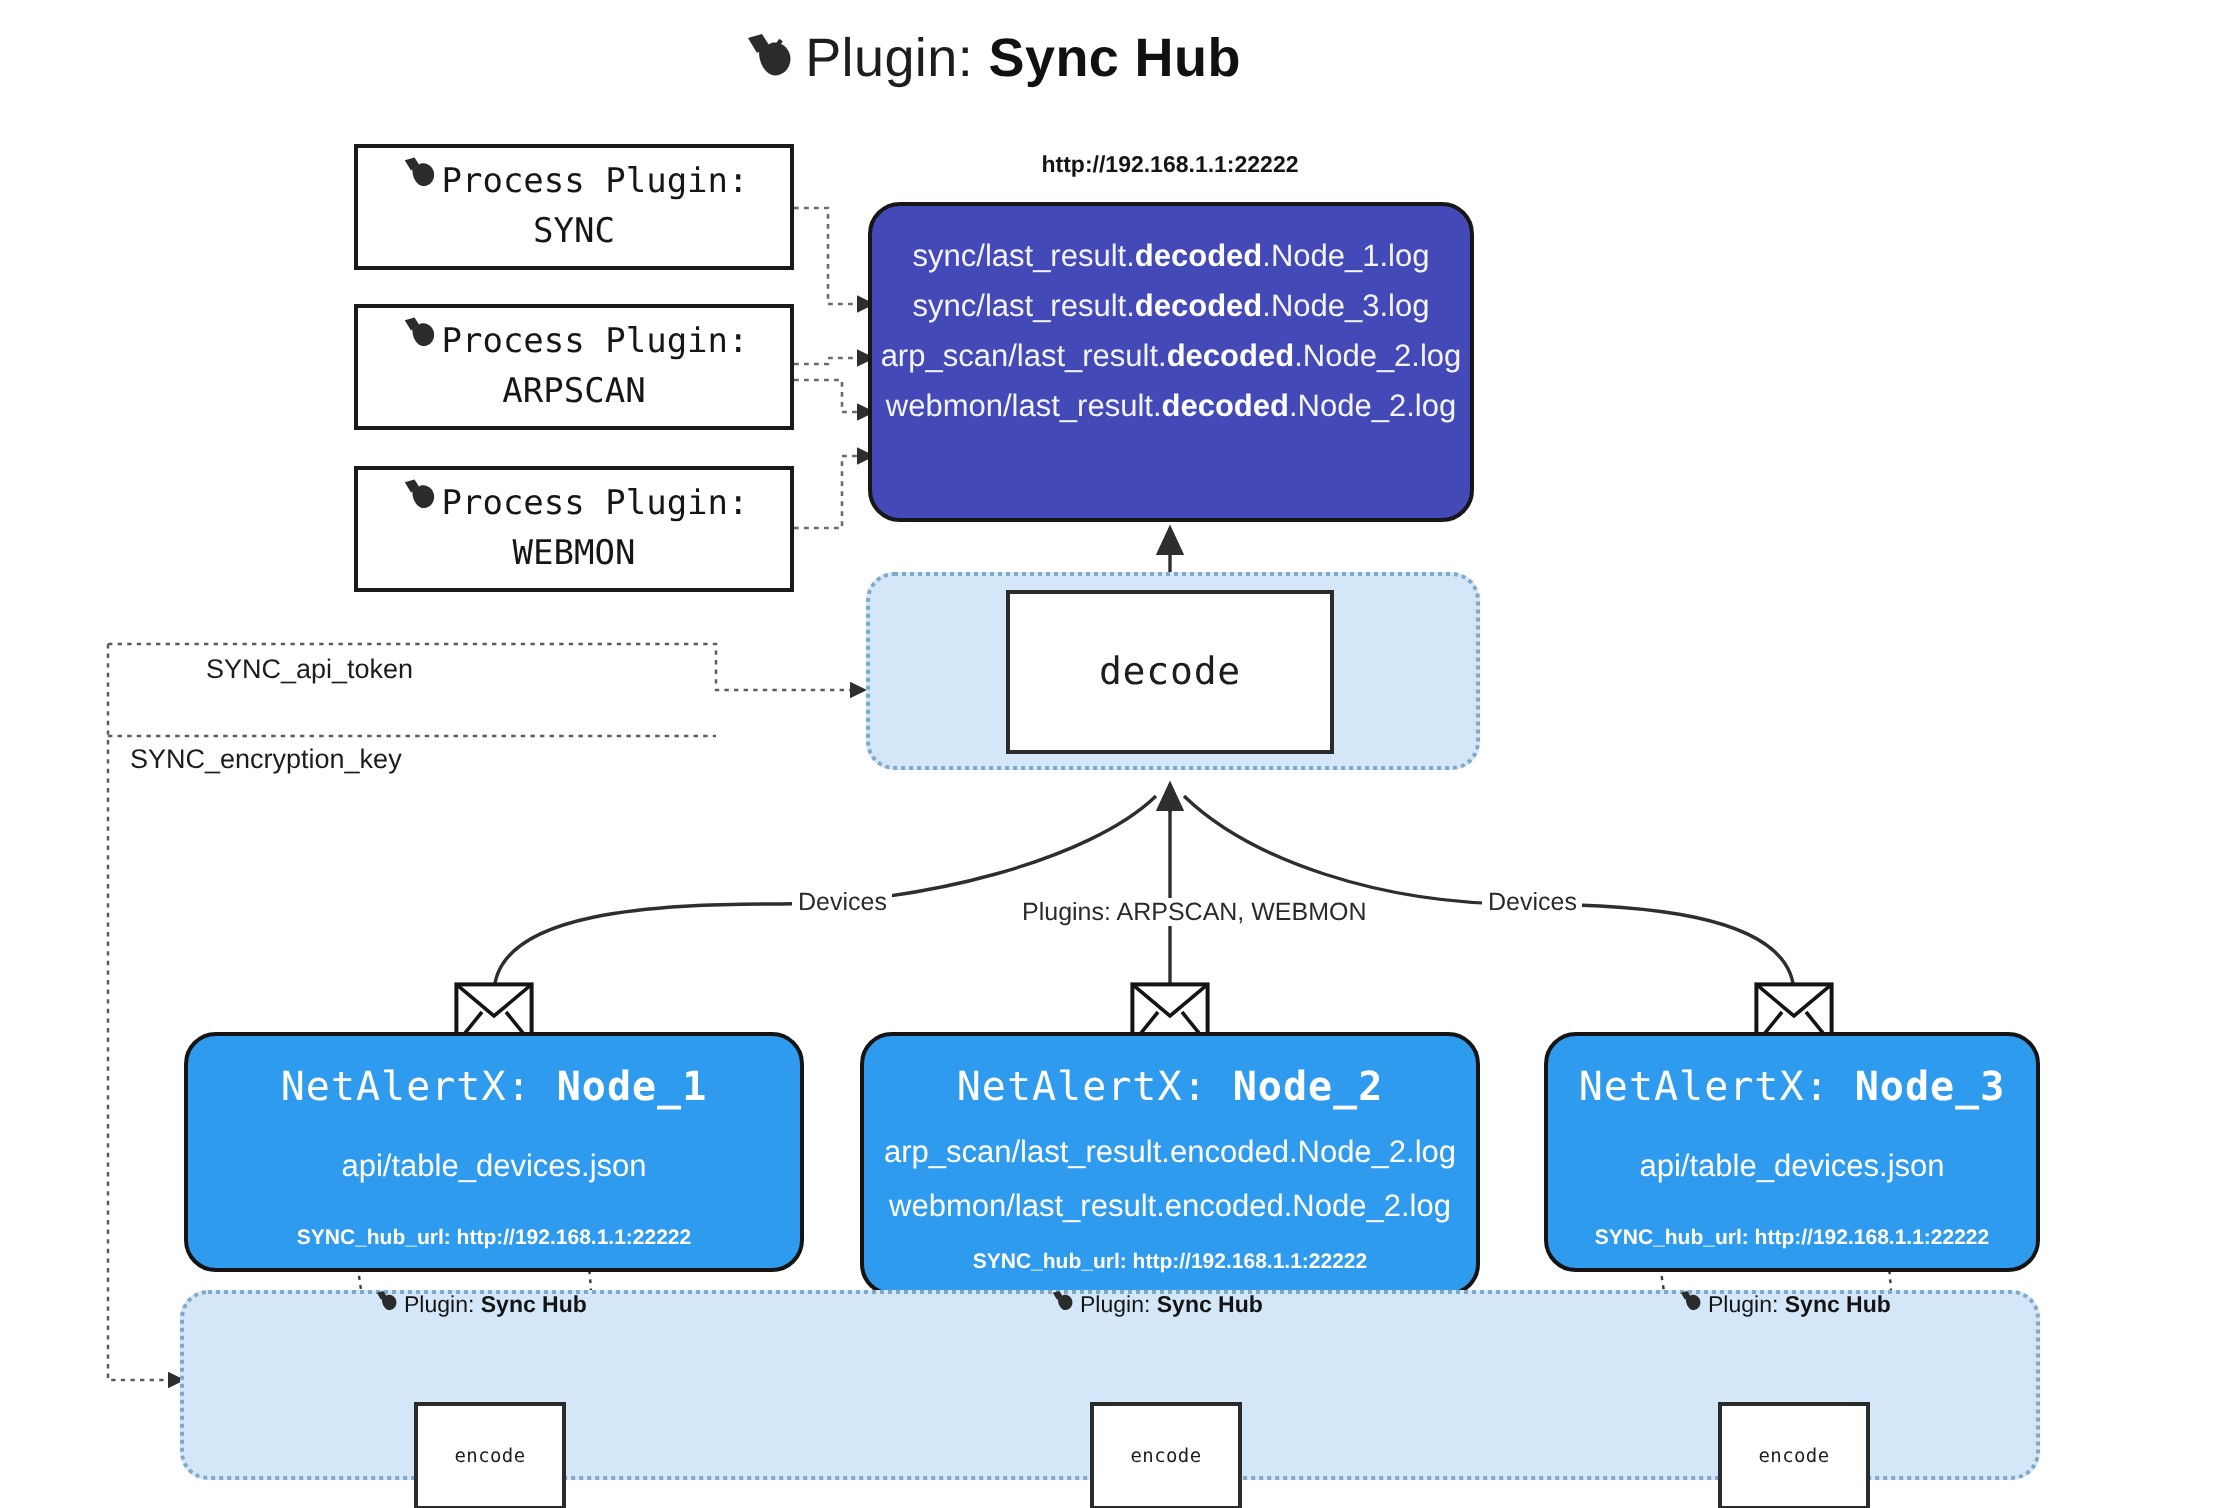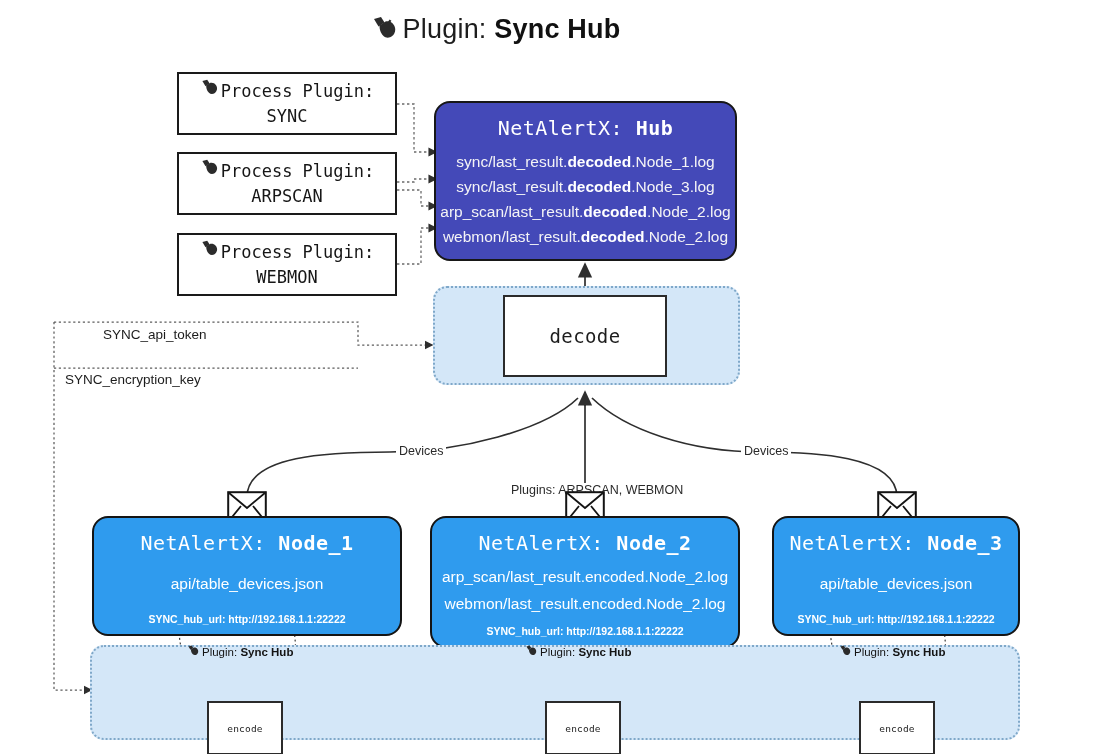--- a/index.html
+++ b/index.html
@@ -216,25 +216,23 @@
           <path d="M3 3 L10 1 L13.5 6.5 L7.5 10.5 Z"></path>
           <path d="M8.5 9.5 L14.5 5.5 C20 4 25.5 9.5 24 15.5 C22.5 21.5 16 23.5 12.5 20 C9 16.5 8.5 12.5 8.5 9.5 Z"></path>
         </g>
           </svg>
       </span>
         <span>Process Plugin:</span>
     </div>
     <div class="l2">WEBMON</div>
   </div>
 
+  <div id="huburl" style="left:430px;top:77px;">http://192.168.1.1:22222</div>
 
   <div class="node" id="hub" style="left:434px;top:101px;width:303px;height:160px;">
-    <div class="hub-title">
-      <span>NetAlertX:</span> <b>Hub</b>
-    </div>
     <div class="logline">
       <span>sync/last_result.</span><b>decoded</b><span>.Node_1.log</span>
     </div>
     <div class="logline">
       <span>sync/last_result.</span><b>decoded</b><span>.Node_3.log</span>
     </div>
     <div class="logline">
       <span>arp_scan/last_result.</span><b>decoded</b><span>.Node_2.log</span>
     </div>
     <div class="logline">
@@ -243,21 +241,21 @@
   </div>
 
   <div class="node bluebox" style="left:433px;top:286px;width:307px;height:99px;"></div>
   <div class="node whitebox" id="decode" style="left:503px;top:295px;width:164px;height:82px;">decode</div>
 
   <div class="keylabel" style="left:100px;top:315px;">SYNC_api_token</div>
   <div class="keylabel" style="left:62px;top:360px;">SYNC_encryption_key</div>
 
   <div class="edgelabel" style="left:396px;top:444px;">Devices</div>
   <div class="edgelabel" style="left:741px;top:444px;">Devices</div>
-  <div class="edgelabel" style="left:508px;top:483px;">Plugins: ARPSCAN, WEBMON</div>
+  <div class="edgelabel" style="left:508px;top:449px;">Plugins: ARPSCAN, WEBMON</div>
 
   <div class="envelope" style="left:227px;top:491px;">
     <svg width="40" height="32" viewBox="0 0 40 32">
       <rect x="1.2" y="1.2" width="37.6" height="29.6" fill="#ffffff" stroke="#141414" stroke-width="2"></rect>
       <path d="M1.2,1.2 L20,17 L38.8,1.2 M1.2,30.8 L14,15 M38.8,30.8 L26,15" fill="none" stroke="#141414" stroke-width="1.8"></path>
     </svg>
   </div>
   <div class="envelope" style="left:565px;top:491px;">
     <svg width="40" height="32" viewBox="0 0 40 32">
       <rect x="1.2" y="1.2" width="37.6" height="29.6" fill="#ffffff" stroke="#141414" stroke-width="2"></rect>

